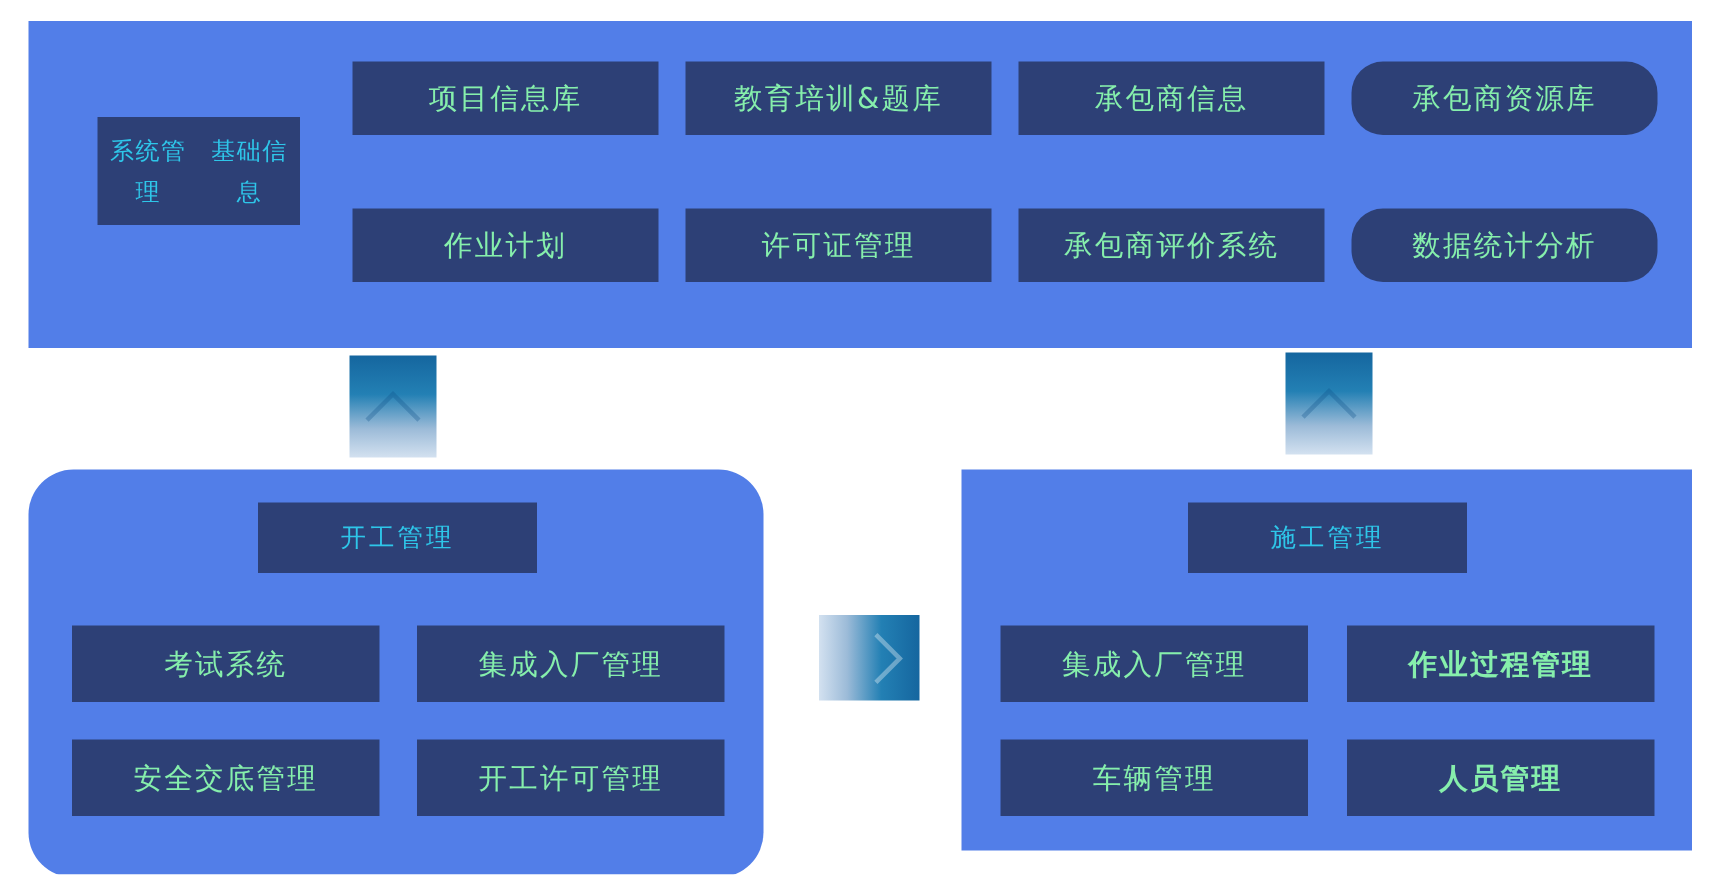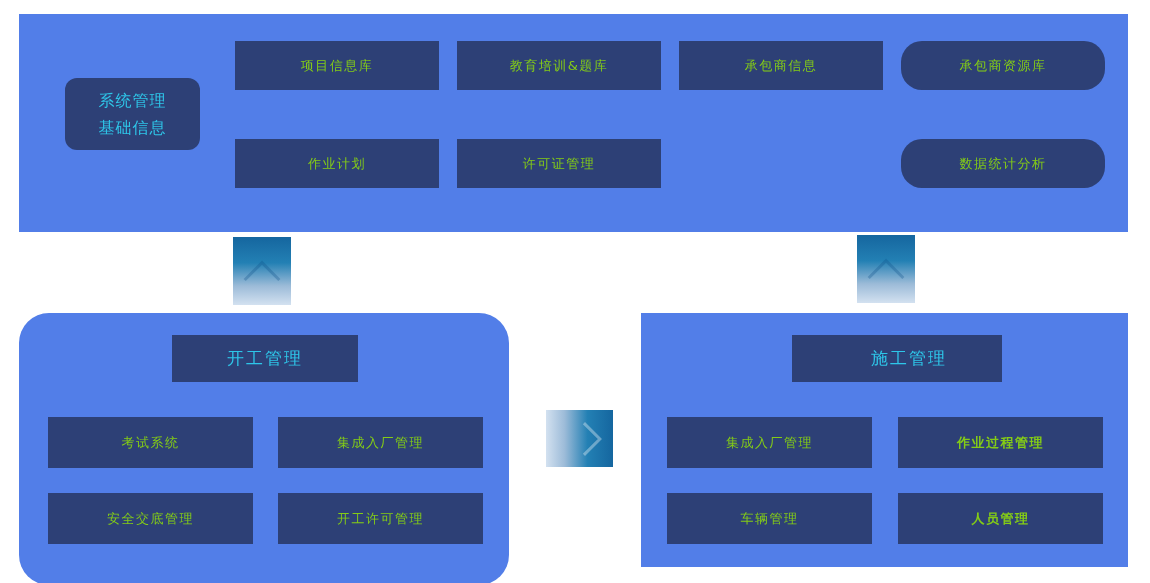--- a/index.html
+++ b/index.html
@@ -6,44 +6,43 @@
   .canvas {
     position:relative; width:1150px; height:583px; background:#ffffff;
     font-family:"DejaVu Sans","Liberation Sans",sans-serif; overflow:hidden;
   }
   .panel { position:absolute; background:#527EE8; }
   .panel-top   { left:19px;  top:14px;  width:1109px; height:218px; }
   .panel-bl    { left:19px;  top:313px; width:490px;  height:272px;border-radius:30px; }
   .panel-br    { left:641px; top:313px; width:487px;  height:254px; }
 
   .box {
-    position:absolute; background:#2D4076; color:#84cc16;
+    position:absolute; background:#2D4076; color:#86efac;
     display:flex; align-items:center; justify-content:center;
-    font-size:13px; letter-spacing:1.5px; text-align:center;
+    font-size:19px; letter-spacing:1.5px; text-align:center;
   }
   
   .sys-box {
     left:46px; top:64px; width:135px; height:72px;
-    color:#2EC6E9; font-size:16px; flex-direction:column; line-height:27px;
+    color:#2EC6E9; font-size:16px; flex-direction:row; line-height:27px;
     letter-spacing:1px;
-    border-radius:12px;
   }
   
   .gbox { width:204px; height:49px; }
   .gr1 { top:27px; } .gr2 { top:125px; }
   .gc1 { left:216px; } .gc2 { left:438px; } .gc3 { left:660px; } .gc4 { left:882px;border-radius:21px; }
 
   
   .header-box {
     position:absolute; top:22px; width:186px; height:47px; background:#2D4076;
     color:#2EC6E9; font-size:17px; display:flex; align-items:center; justify-content:center;
     letter-spacing:2px;
   }
   .panel-bl .header-box { left:153px; }
-  .panel-br .header-box { left:151px;padding-left:24px; }
+  .panel-br .header-box { left:151px; }
 
   
   .sbox { width:205px; height:51px; }
   .sr1 { top:104px; } .sr2 { top:180px; }
   .panel-bl .sc1 { left:29px; }  .panel-bl .sc2 { left:259px; }
   .panel-br .sc1 { left:26px; }  .panel-br .sc2 { left:257px;font-weight:bold; }
 
   
   .connector { position:absolute; }
   .connector-v { width:58px; height:68px;
@@ -74,20 +73,21 @@
     <div class="box sys-box">
       <div>系统管理</div>
       <div>基础信息</div>
     </div>
     <div class="box gbox gr1 gc1">项目信息库</div>
     <div class="box gbox gr1 gc2">教育培训&amp;题库</div>
     <div class="box gbox gr1 gc3">承包商信息</div>
     <div class="box gbox gr1 gc4">承包商资源库</div>
     <div class="box gbox gr2 gc2">许可证管理</div>
     <div class="box gbox gr2 gc1">作业计划</div>
+    <div class="box gbox gr2 gc3">承包商评价系统</div>
     <div class="box gbox gr2 gc4">数据统计分析</div>
   </section>
 
   <div class="connector connector-v connector-v1">
     <span class="chevron chevron-up"></span>
   </div>
   <div class="connector connector-v connector-v2">
     <span class="chevron chevron-up"></span>
   </div>
   <div class="connector connector-h1">

